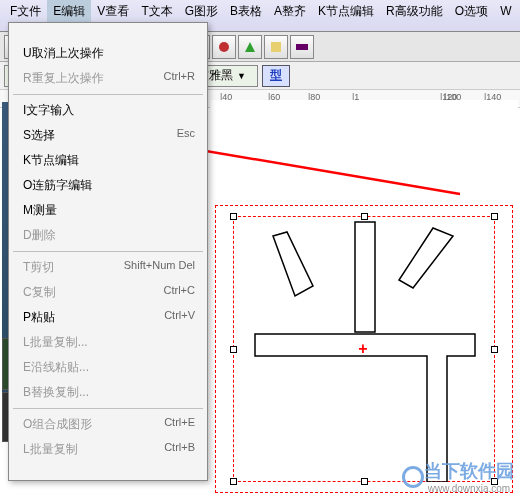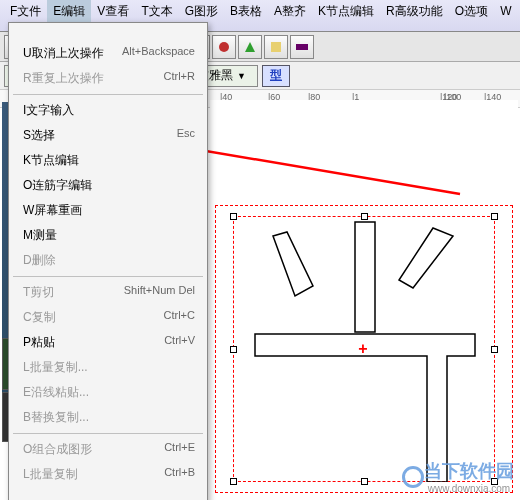--- a/index.html
+++ b/index.html
@@ -148,42 +148,38 @@
     <span style="left: 308px;">|80</span>
     <span style="left: 352px;">|1</span>
     <span style="left: 396px; margin-left: 48px;">|100</span>
     <span style="left: 440px;">|120</span>
     <span style="left: 484px;">|140</span>
   </div>
 
 <div class="dropdown" id="dropdown">
     <div class="ditem">
       <span>U取消上次操作</span>
-      <span class="sc">Alt+Backspace</span>
     </div>
     <div class="ditem dis">
       <span>R重复上次操作</span>
       <span class="sc">Ctrl+R</span>
     </div>
     <div class="sep"></div>
     <div class="ditem">
       <span>I文字输入</span>
     </div>
     <div class="ditem">
       <span>S选择</span>
       <span class="sc">Esc</span>
     </div>
     <div class="ditem">
       <span>K节点编辑</span>
     </div>
     <div class="ditem">
       <span>O连筋字编辑</span>
-    </div>
-    <div class="ditem">
-      <span>W屏幕重画</span>
     </div>
     <div class="ditem">
       <span>M测量</span>
     </div>
     <div class="ditem dis">
       <span>D删除</span>
     </div>
     <div class="sep"></div>
     <div class="ditem dis">
       <span>T剪切</span>

